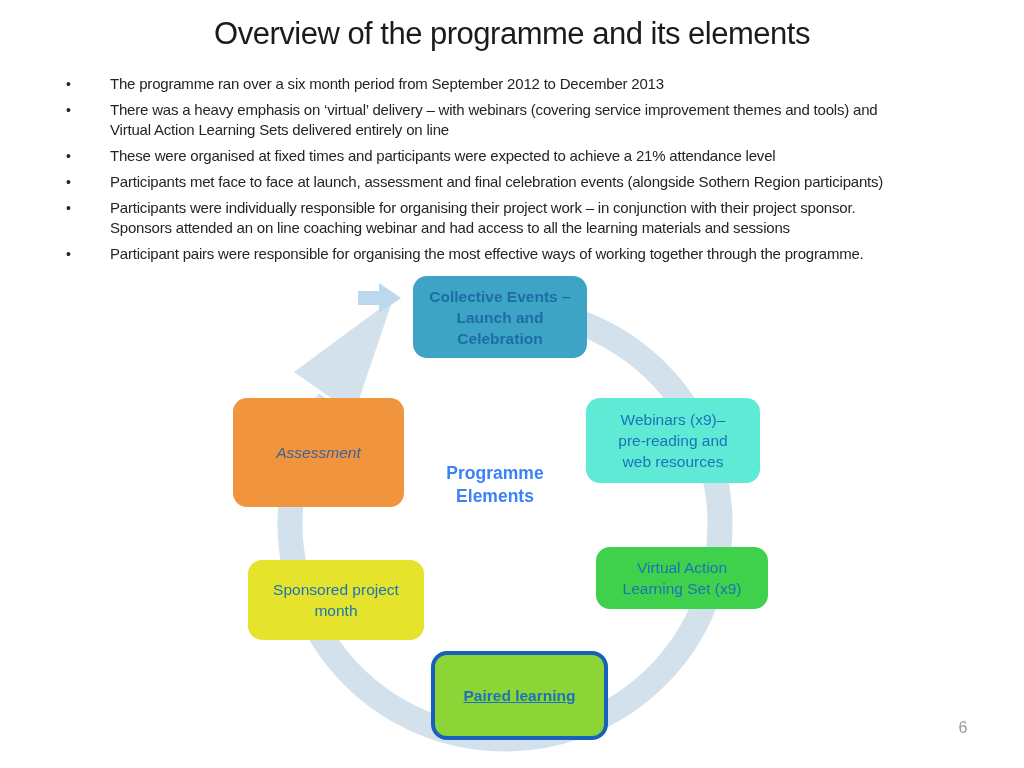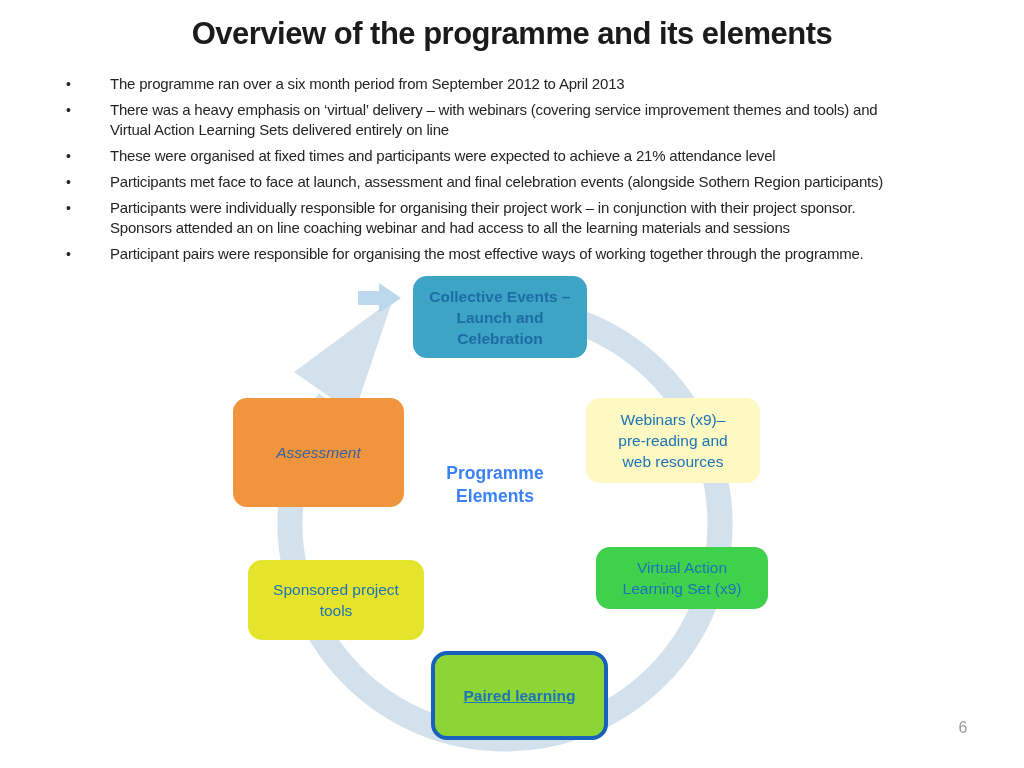--- a/index.html
+++ b/index.html
@@ -12,21 +12,21 @@
     overflow: hidden;
     font-family: "Liberation Sans", sans-serif;
   }
   .title {
     position: absolute;
     top: 16px;
     left: 0;
     width: 100%;
     text-align: center;
     font-size: 31px;
-    font-weight: 700;
+    font-weight: 400;
     letter-spacing: -0.5px;
     color: #1b1b1b;
   }
   .bullets {
     position: absolute;
     left: 62px;
     top: 74px;
     width: 900px;
     list-style: none;
   }
@@ -113,21 +113,21 @@
   }
 </style>
 </head>
 <body>
 
 <div class="slide">
 
   <div class="title">Overview of the programme and its elements</div>
 
   <ul class="bullets">
-    <li>The  programme ran over a six month period from September 2012 to April 2013</li>
+    <li>The  programme ran over a six month period from September 2012 to December 2013</li>
     <li>There was a heavy emphasis  on ‘virtual’ delivery – with webinars (covering service improvement themes and tools) and
 Virtual Action Learning Sets delivered entirely on line</li>
     <li>These were organised at fixed times and participants were expected to achieve a 21% attendance level</li>
     <li>Participants  met face to face at launch, assessment and final celebration events (alongside Sothern Region participants)</li>
     <li>Participants were individually responsible for organising their project work – in conjunction with their project sponsor.
 Sponsors attended an on line coaching webinar and had access to all the learning materials and sessions</li>
     <li>Participant pairs were responsible for organising the most effective ways of working together through the programme.</li>
   </ul>
 
   <svg class="diagram-svg" viewBox="0 0 1024 768" xmlns="http://www.w3.org/2000/svg">
@@ -139,38 +139,38 @@
 
   <div class="center-label">Programme
 Elements</div>
 
   <div class="node node-collective" style="background-color: rgb(62, 164, 198); font-weight: bold;">
     <span class="node-text">Collective Events –
 Launch and
 Celebration</span>
   </div>
 
-  <div class="node node-webinars" style="background-color: #fef9c3;">
+  <div class="node node-webinars" style="background-color: #5eead4;">
     <span class="node-text">Webinars  (x9)–
 pre-reading and
 web resources</span>
   </div>
 
   <div class="node node-virtual" style="background-color: rgb(63, 209, 75);">
     <span class="node-text">Virtual Action
 Learning Set (x9)</span>
   </div>
 
   <div class="node node-paired" style="border: 4px solid rgb(23, 96, 188); background-color: rgb(141, 212, 55);">
     <span class="node-text">Paired learning</span>
   </div>
 
   <div class="node node-sponsored" style="background-color: rgb(229, 227, 43);">
     <span class="node-text">Sponsored project
-tools</span>
+month</span>
   </div>
 
   <div class="node node-assessment" style="background-color: rgb(240, 148, 62);">
     <span class="node-text">Assessment</span>
   </div>
 
   <div class="page-number">6</div>
 
 </div>
 

